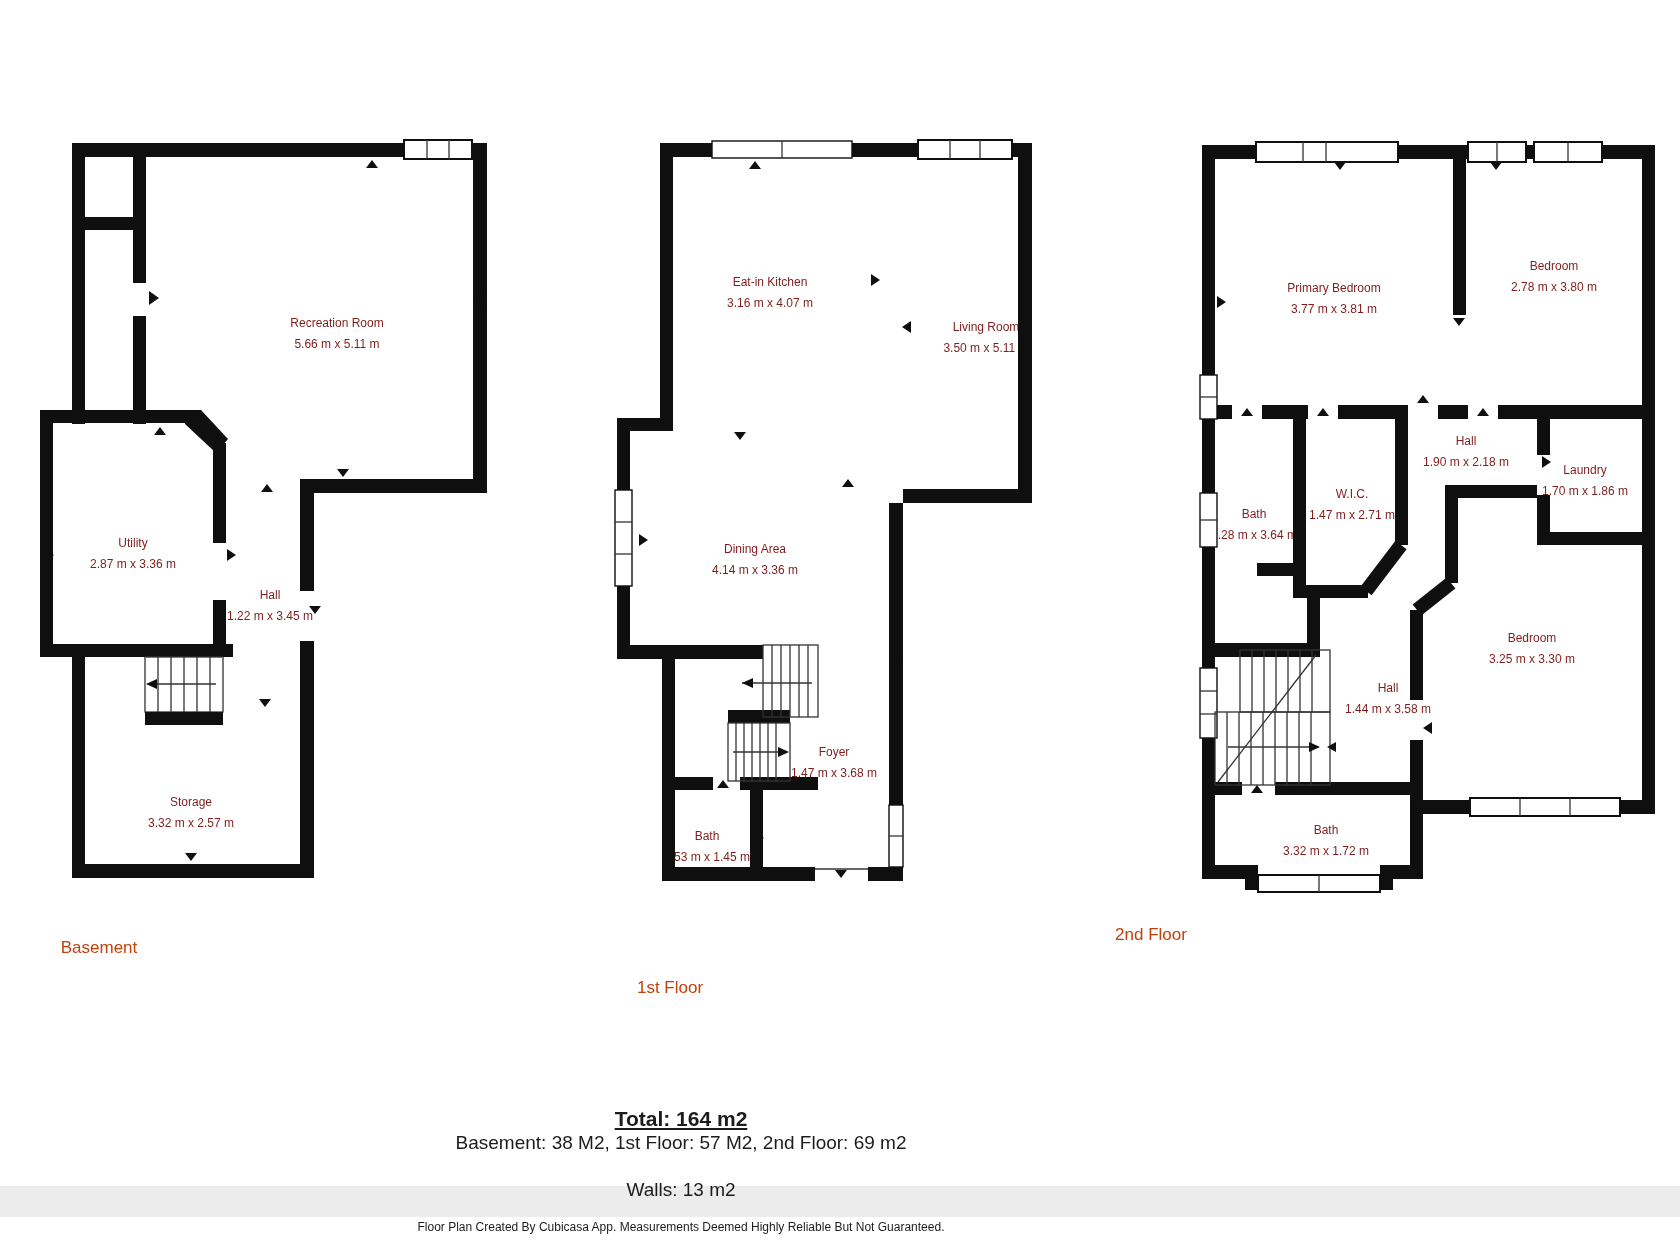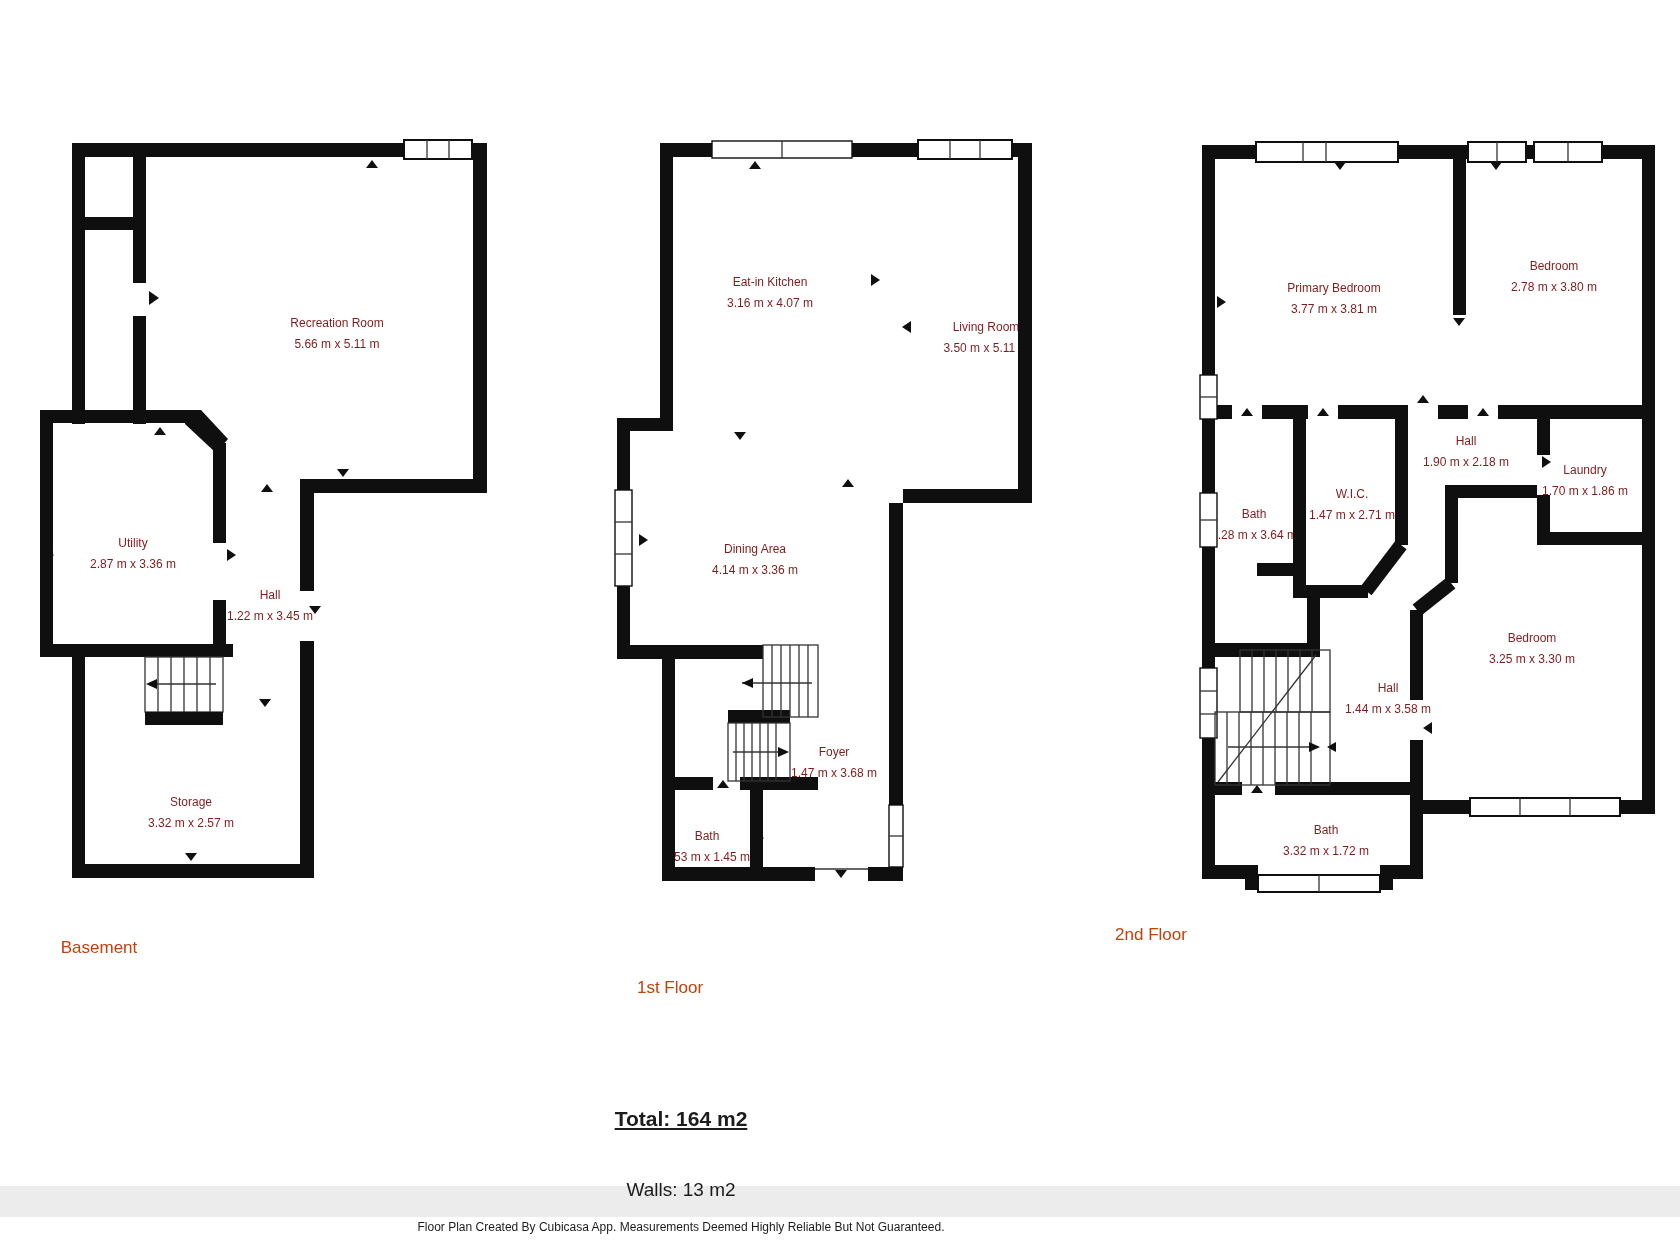--- a/index.html
+++ b/index.html
@@ -348,19 +348,20 @@
         <polygon class="tri" points="1490,162 1502,162 1496,170"></polygon>
       </g>
     </g>
   </svg>
 
   <div class="floor-label" style="left:99px; top:948px">Basement</div>
   <div class="floor-label" style="left:670px; top:988px">1st Floor</div>
   <div class="floor-label" style="left:1151px; top:935px">2nd Floor</div>
 
   <div class="footer-line" id="total-line" style="top:1119px">Total: 164 m2</div>
+  <div class="footer-line" style="top:1143px">Basement: 38 M2, 1st Floor: 57 M2, 2nd Floor: 69 m2</div>
   <div class="footer-line" style="top:1190px">Walls: 13 m2</div>
 
   <div id="watermark-band"></div>
 
   <div id="disclaimer">Floor Plan Created By Cubicasa App. Measurements Deemed Highly Reliable But Not Guaranteed.</div>
 
 </div>
 
 </body></html>

